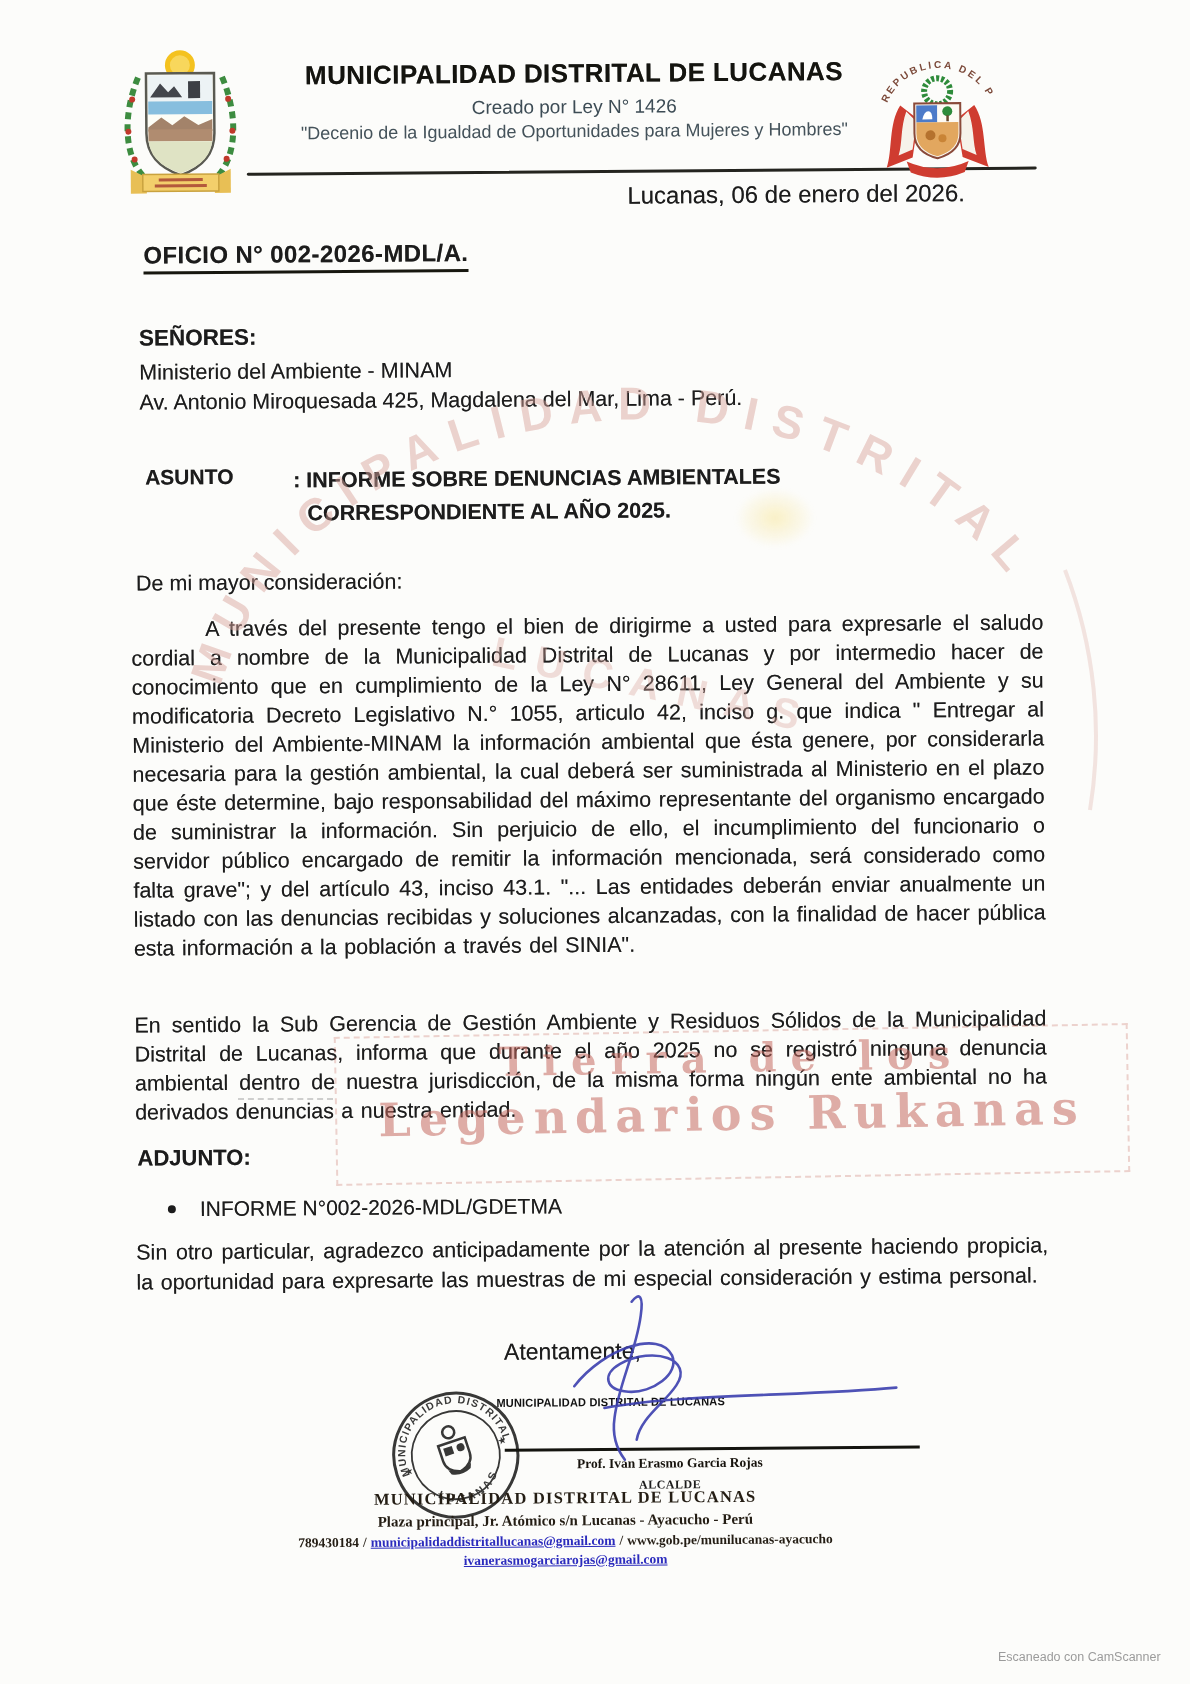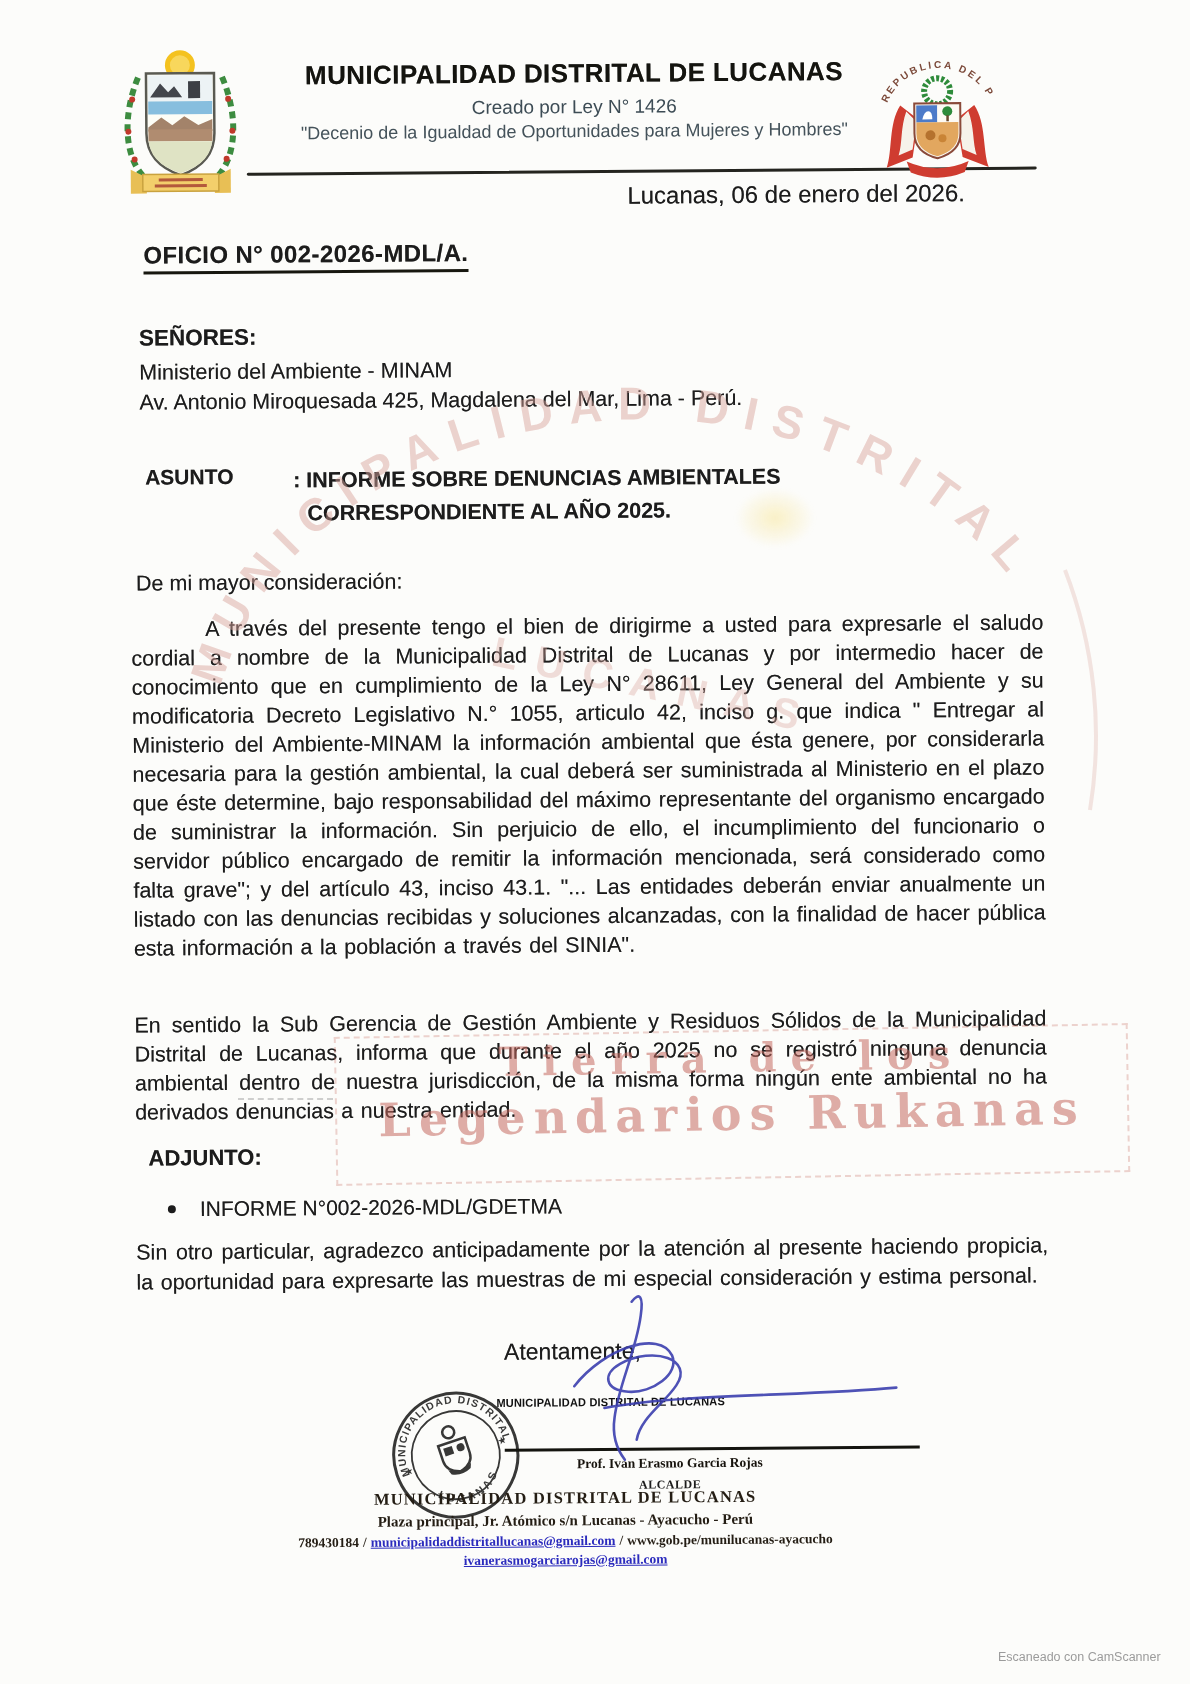--- a/index.html
+++ b/index.html
@@ -26,21 +26,21 @@
           border-bottom:3px solid #17170f;padding-bottom:2px;z-index:3;}
   .recipient{left:143px;top:320px;width:740px;font-size:21.5px;line-height:30px;z-index:3;}
   .recipient .salutation{font-weight:bold;font-size:22.5px;margin-bottom:4px;}
   .asunto{left:148px;top:462px;width:800px;display:flex;z-index:3;}
   .asunto .lbl{width:148px;font-weight:bold;font-size:21px;}
   .asunto .content{font-size:21.5px;font-weight:600;line-height:33px;}
   .greeting{left:138px;top:568px;font-size:21.5px;z-index:3;}
   .para{left:133px;width:912px;font-size:21.5px;line-height:29px;text-align:justify;word-spacing:1.5px;z-index:3;}
   .p1{top:612px;text-indent:74px;}
   .p2{top:1008px;}
-  .adjunto{left:135px;top:1142px;font-size:22px;font-weight:bold;z-index:3;margin-left:11px;}
+  .adjunto{left:135px;top:1142px;font-size:22px;font-weight:bold;z-index:3;}
   .bullet-row{left:165px;top:1194px;display:flex;align-items:center;font-size:21px;z-index:3;}
   .bullet-dot{width:8px;height:8px;border-radius:50%;background:#1c1c1c;margin-right:24px;}
   .p3{top:1234px;line-height:30px;}
   .valediction{left:500px;top:1338px;font-size:23px;z-index:3;}
 
   
   .stamp-caption{left:492px;top:1396px;width:230px;font-size:11px;font-weight:bold;
                  letter-spacing:.2px;color:#111;transform:scaleY(1.05);z-index:4;}
   .round-stamp{left:385px;top:1388px;z-index:4;opacity:.88;}
   .sig-ink{left:540px;top:1290px;z-index:5;}

